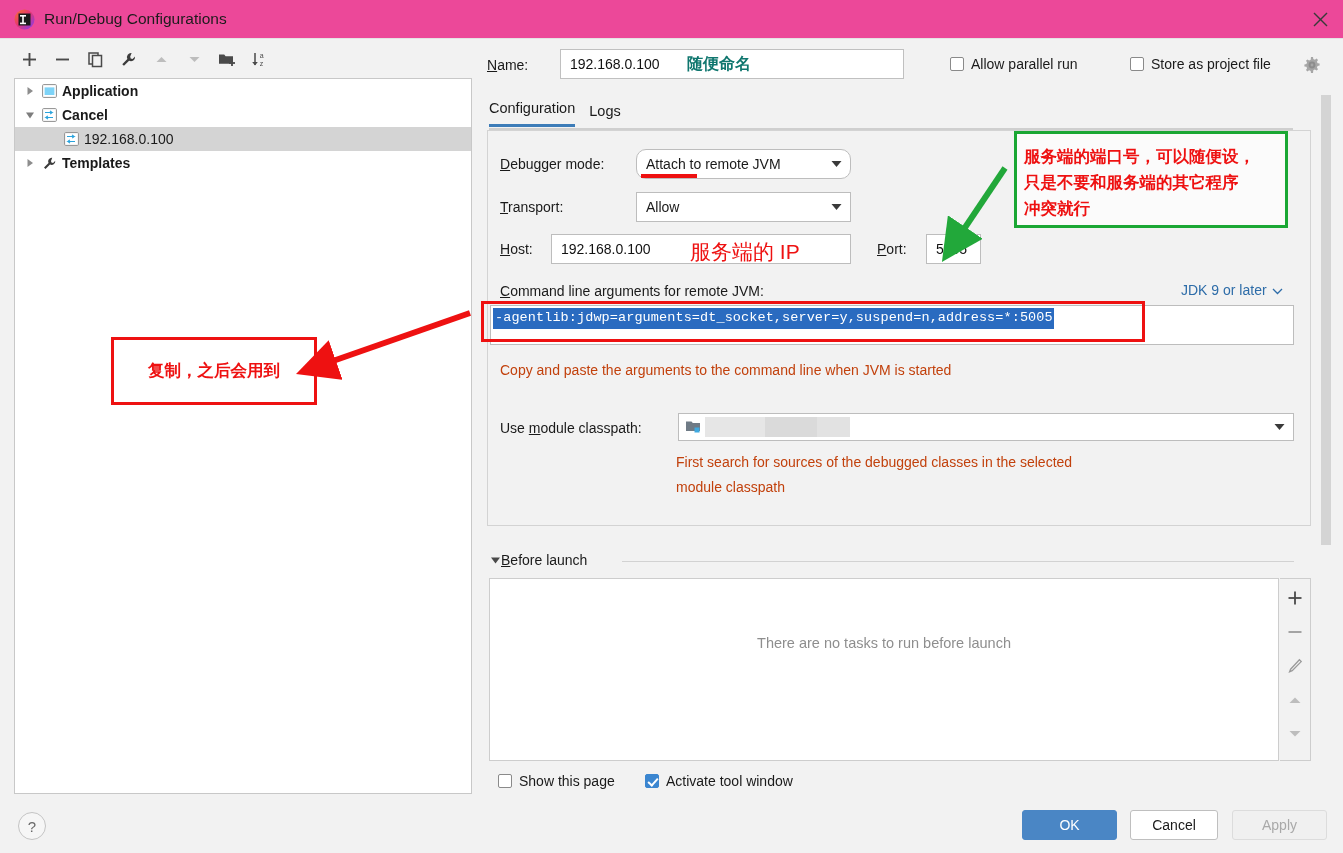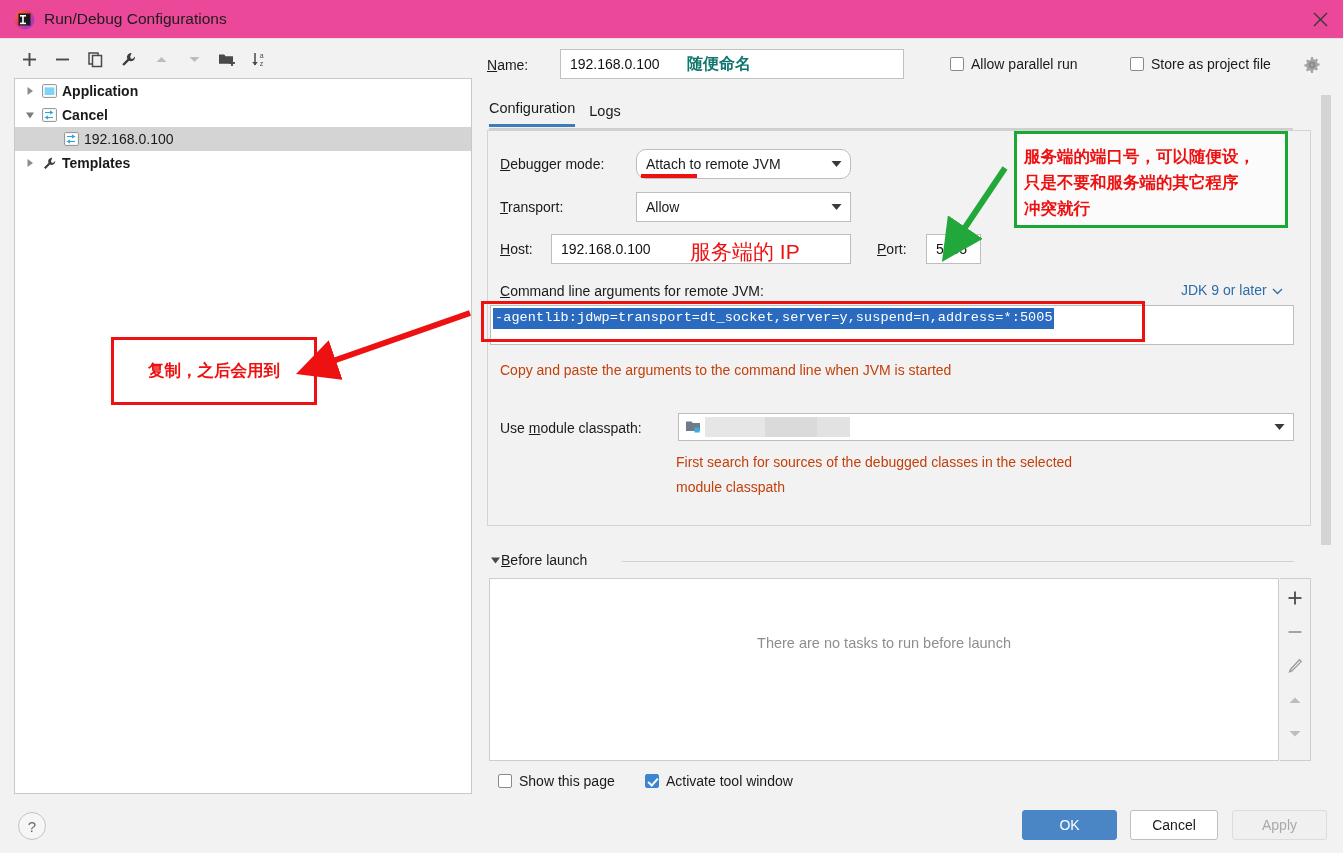--- a/index.html
+++ b/index.html
@@ -684,21 +684,21 @@
   <div class="jdk-link">
     <span>JDK 9 or later</span>
     <span>
       <svg width="11" height="7" viewBox="0 0 11 7">
           <path d="M1 1 L5.5 5.5 L10 1" fill="none" stroke="#2d6ca8" stroke-width="1.3"></path>
         </svg>
     </span>
   </div>
 
   <div class="args-box"></div>
-  <div class="args-sel">-agentlib:jdwp=transport=dt_socket,server=y,suspend=n,address=*:5005</div>
+  <div class="args-sel">-agentlib:jdwp=arguments=dt_socket,server=y,suspend=n,address=*:5005</div>
   <div class="hint" style="left:500px; top:362px;">Copy and paste the arguments to the command line when JVM is started</div>
 
   <div class="fld-label" style="left:500px; top:420px;">Use <u>m</u>odule classpath:</div>
   <div class="mod-combo">
     <span class="mod-icon">
       <svg width="18" height="16" viewBox="0 0 18 16">
         <path d="M1 2.5h5.5l1.3 1.6H15v8H1z" fill="#6f7b86"></path>
         <rect x="9.5" y="8.5" width="5" height="5" fill="#3fa9e0"></rect>
       </svg>
     </span>

